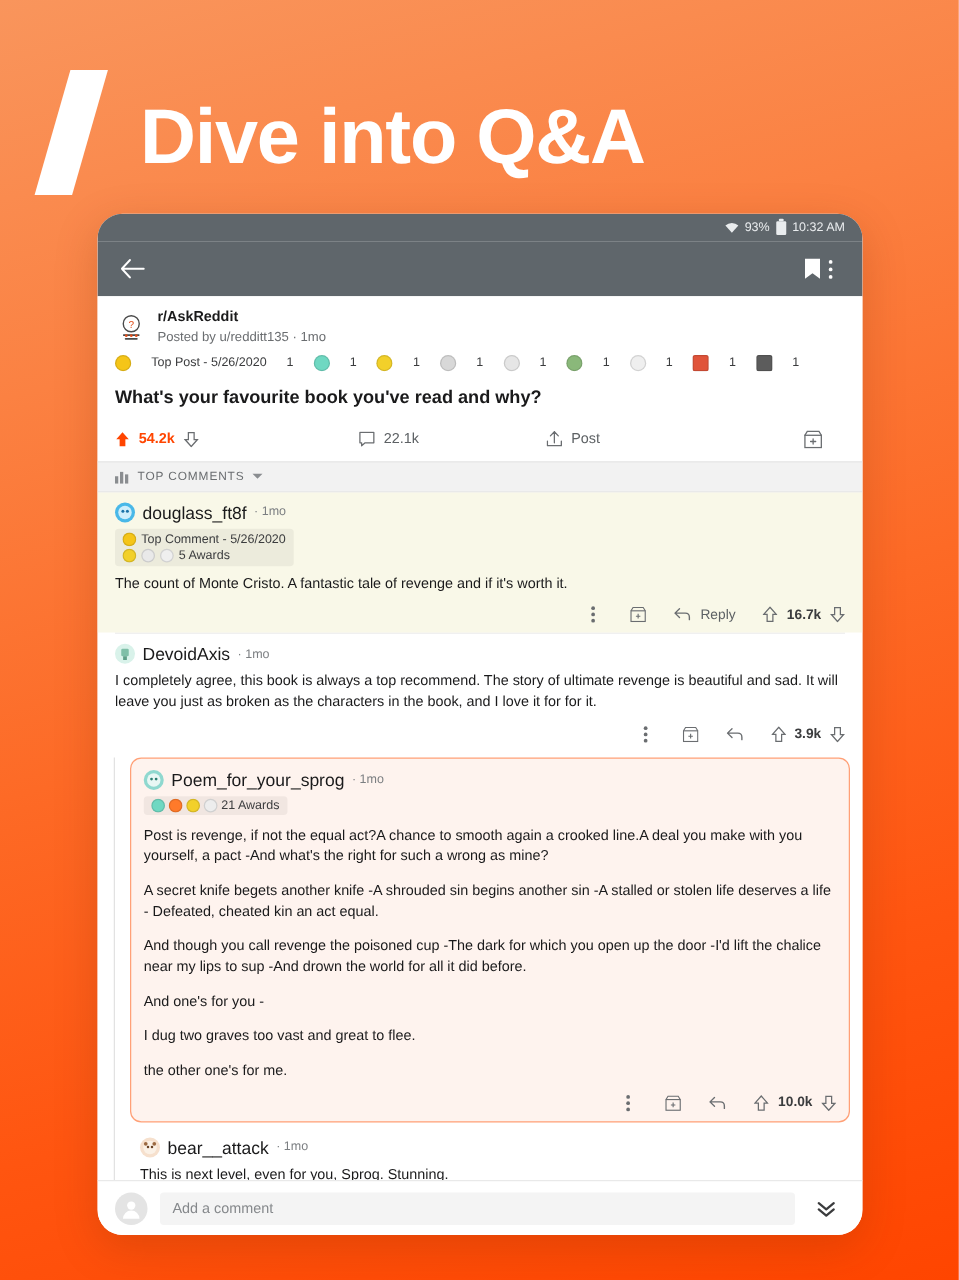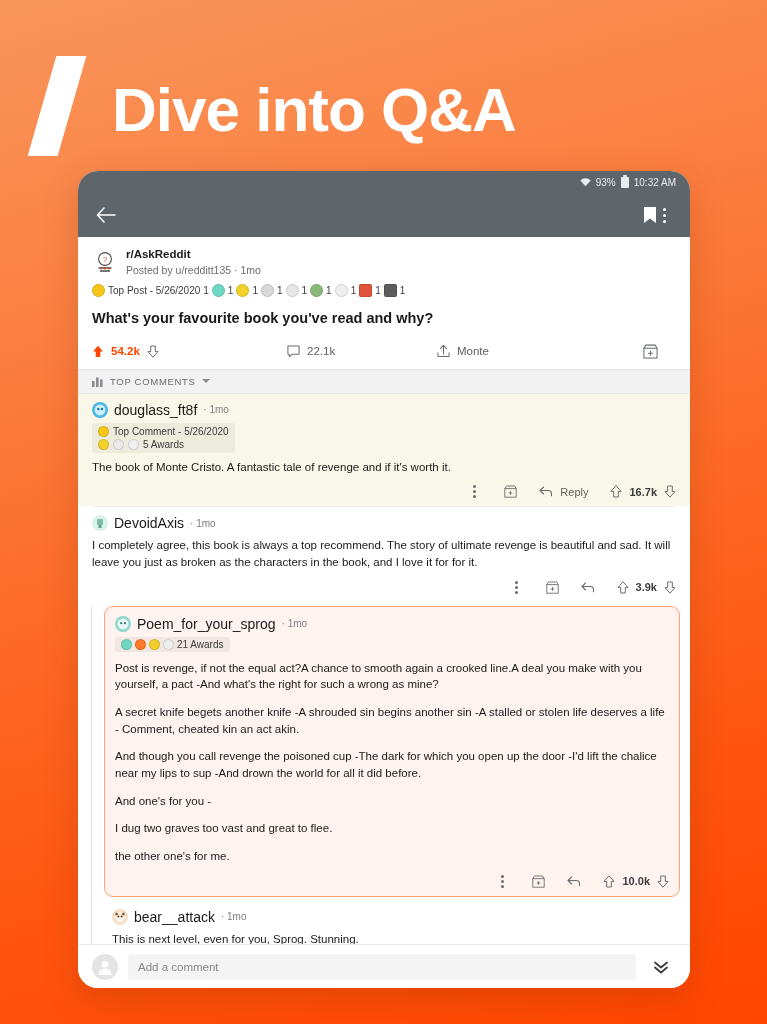--- a/index.html
+++ b/index.html
@@ -98,21 +98,21 @@
     width: 26px; height: 26px; border-radius: 50%;
     background: #ffffff;
     display: flex; align-items: center; justify-content: center;
     flex: none;
   }
   .sub-meta { line-height: 1.35; }
   .sub-name { font-size: 11.5px; font-weight: bold; color: #1a1a1b; }
   .sub-by { font-size: 10.5px; color: #6a6d70; }
 
   .awardrow {
-    display: flex; align-items: center; gap: 3px;
+    display: flex; align-items: center; gap: 16px;
     margin-top: 7px; flex-wrap: nowrap;
     font-size: 10px; color: #3b3c3e;
   }
   .aw {
     width: 13px; height: 13px; border-radius: 50%;
     display: inline-block; flex: none;
     border: 1px solid rgba(0,0,0,.12);
   }
   .aw-label { font-size: 10px; color: #3b3c3e; white-space: nowrap; }
   .aw-count { font-size: 10px; color: #3b3c3e; }
@@ -344,21 +344,21 @@
         <span class="pa comments">
           <svg width="13" height="13" viewBox="0 0 14 14">
               <path d="M1 1h12v9H5.5L2.5 12.5V10H1Z" fill="none" stroke="#6a6d70" stroke-width="1.1" stroke-linejoin="round"></path>
             </svg>
           <span>22.1k</span>
         </span>
         <span class="pa share">
           <svg width="13" height="14" viewBox="0 0 14 15">
               <path d="M7 11V1.5M7 1.5 3.6 5M7 1.5 10.4 5M1 9.5v4h12v-4" fill="none" stroke="#6a6d70" stroke-width="1.1" stroke-linecap="round" stroke-linejoin="round"></path>
             </svg>
-          <span>Monte</span>
+          <span>Post</span>
         </span>
         <span class="pa gift">
           <svg width="15" height="15" viewBox="0 0 16 16">
               <rect x="1" y="4.5" width="14" height="10.5" fill="none" stroke="#6a6d70" stroke-width="1.1"></rect>
               <path d="M1 4.5 3 1.2h10l2 3.3M8 7.5v4.5M5.8 9.8h4.4" fill="none" stroke="#6a6d70" stroke-width="1.1" stroke-linecap="round"></path>
             </svg>
         </span>
       </div>
     </div>
 
@@ -392,21 +392,21 @@
         </span>
         <span class="badge-line">
           <span class="aw" style="background:#f2d02a;width:11px;height:11px"></span>
           <span class="aw" style="background:#e9e9e9;width:11px;height:11px"></span>
           <span class="aw" style="background:#efefef;width:11px;height:11px"></span>
           <span>5 Awards</span>
         </span>
       </div>
 
       <div class="c-body">
-        <p>The book of Monte Cristo. A fantastic tale of revenge and if it's worth it.</p>
+        <p>The count of Monte Cristo. A fantastic tale of revenge and if it's worth it.</p>
       </div>
 
       <div class="c-actions">
         <span class="dots3" style="gap:2px">
             <i style="background:#6a6d70"></i>
             <i style="background:#6a6d70"></i>
             <i style="background:#6a6d70"></i>
           </span>
         <svg width="13" height="13" viewBox="0 0 16 16">
             <rect x="1" y="4.5" width="14" height="10.5" fill="none" stroke="#6a6d70" stroke-width="1.1"></rect>
@@ -489,21 +489,21 @@
         <div class="awards-inline">
           <span class="aw" style="background:#6fd8c2;width:11px;height:11px"></span>
           <span class="aw" style="background:#ff7a2a;width:11px;height:11px"></span>
           <span class="aw" style="background:#f2d02a;width:11px;height:11px"></span>
           <span class="aw" style="background:#ededed;width:11px;height:11px"></span>
           <span>21 Awards</span>
         </div>
 
         <div class="c-body">
           <p>Post is revenge, if not the equal act?A chance to smooth again a crooked line.A deal you make with you yourself, a pact -And what's the right for such a wrong as mine?</p>
-          <p>A secret knife begets another knife -A shrouded sin begins another sin -A stalled or stolen life deserves a life - Comment, cheated kin an act akin.</p>
+          <p>A secret knife begets another knife -A shrouded sin begins another sin -A stalled or stolen life deserves a life - Defeated, cheated kin an act equal.</p>
           <p>And though you call revenge the poisoned cup -The dark for which you open up the door -I'd lift the chalice near my lips to sup -And drown the world for all it did before.</p>
           <p>And one's for you -</p>
           <p>I dug two graves too vast and great to flee.</p>
           <p>the other one's for me.</p>
         </div>
 
         <div class="c-actions">
           <span class="dots3" style="gap:2px">
               <i style="background:#6a6d70"></i>
               <i style="background:#6a6d70"></i>

